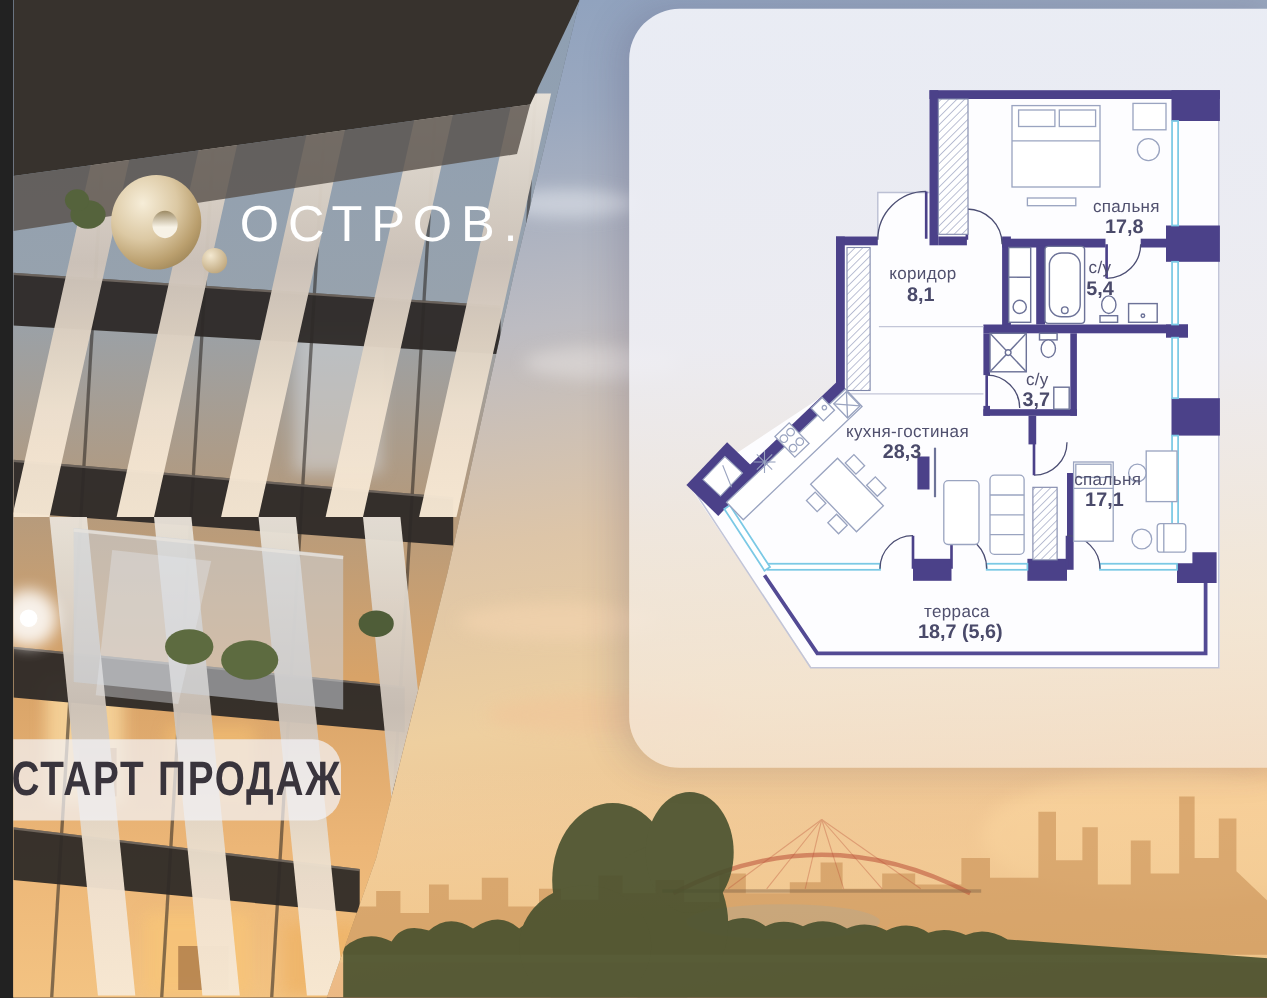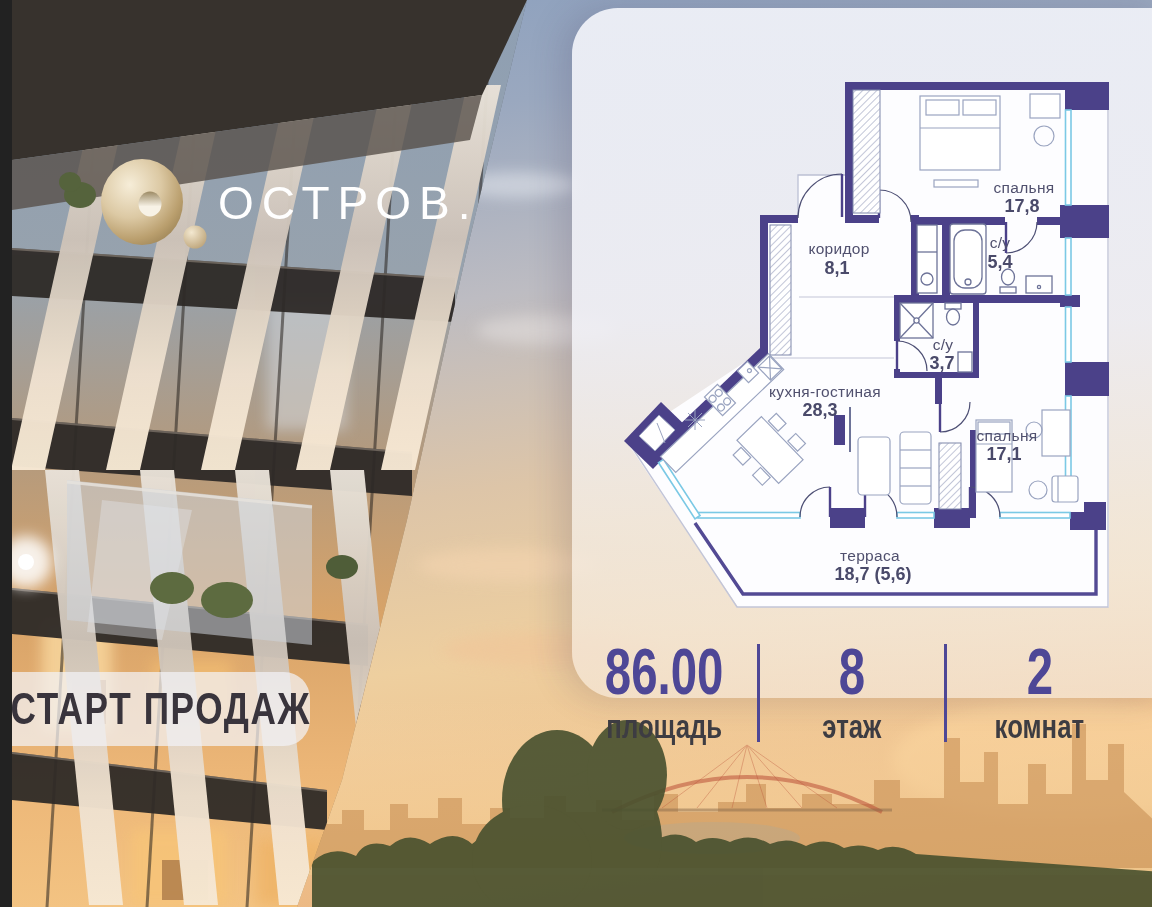--- a/index.html
+++ b/index.html
@@ -389,30 +389,14 @@
         <text class="ra" x="930" y="369">3,7</text>
         <text class="rn" x="813" y="397">кухня-гостиная</text>
         <text class="ra" x="808" y="416">28,3</text>
         <text class="rn" x="995" y="441">спальня</text>
         <text class="ra" x="992" y="460">17,1</text>
         <text class="rn" x="858" y="561">терраса</text>
         <text class="ra" x="861" y="580">18,7 (5,6)</text>
       </g>
     </svg>
 
-    <div class="stats">
-      <div class="stat">
-        <span class="stat-value">86.00</span>
-        <span class="stat-label">площадь</span>
-      </div>
-      <div class="stat-divider"></div>
-      <div class="stat">
-        <span class="stat-value">8</span>
-        <span class="stat-label">этаж</span>
-      </div>
-      <div class="stat-divider"></div>
-      <div class="stat">
-        <span class="stat-value">2</span>
-        <span class="stat-label">комнат</span>
-      </div>
-    </div>
   </div>
 </div>
 
 </body></html>

